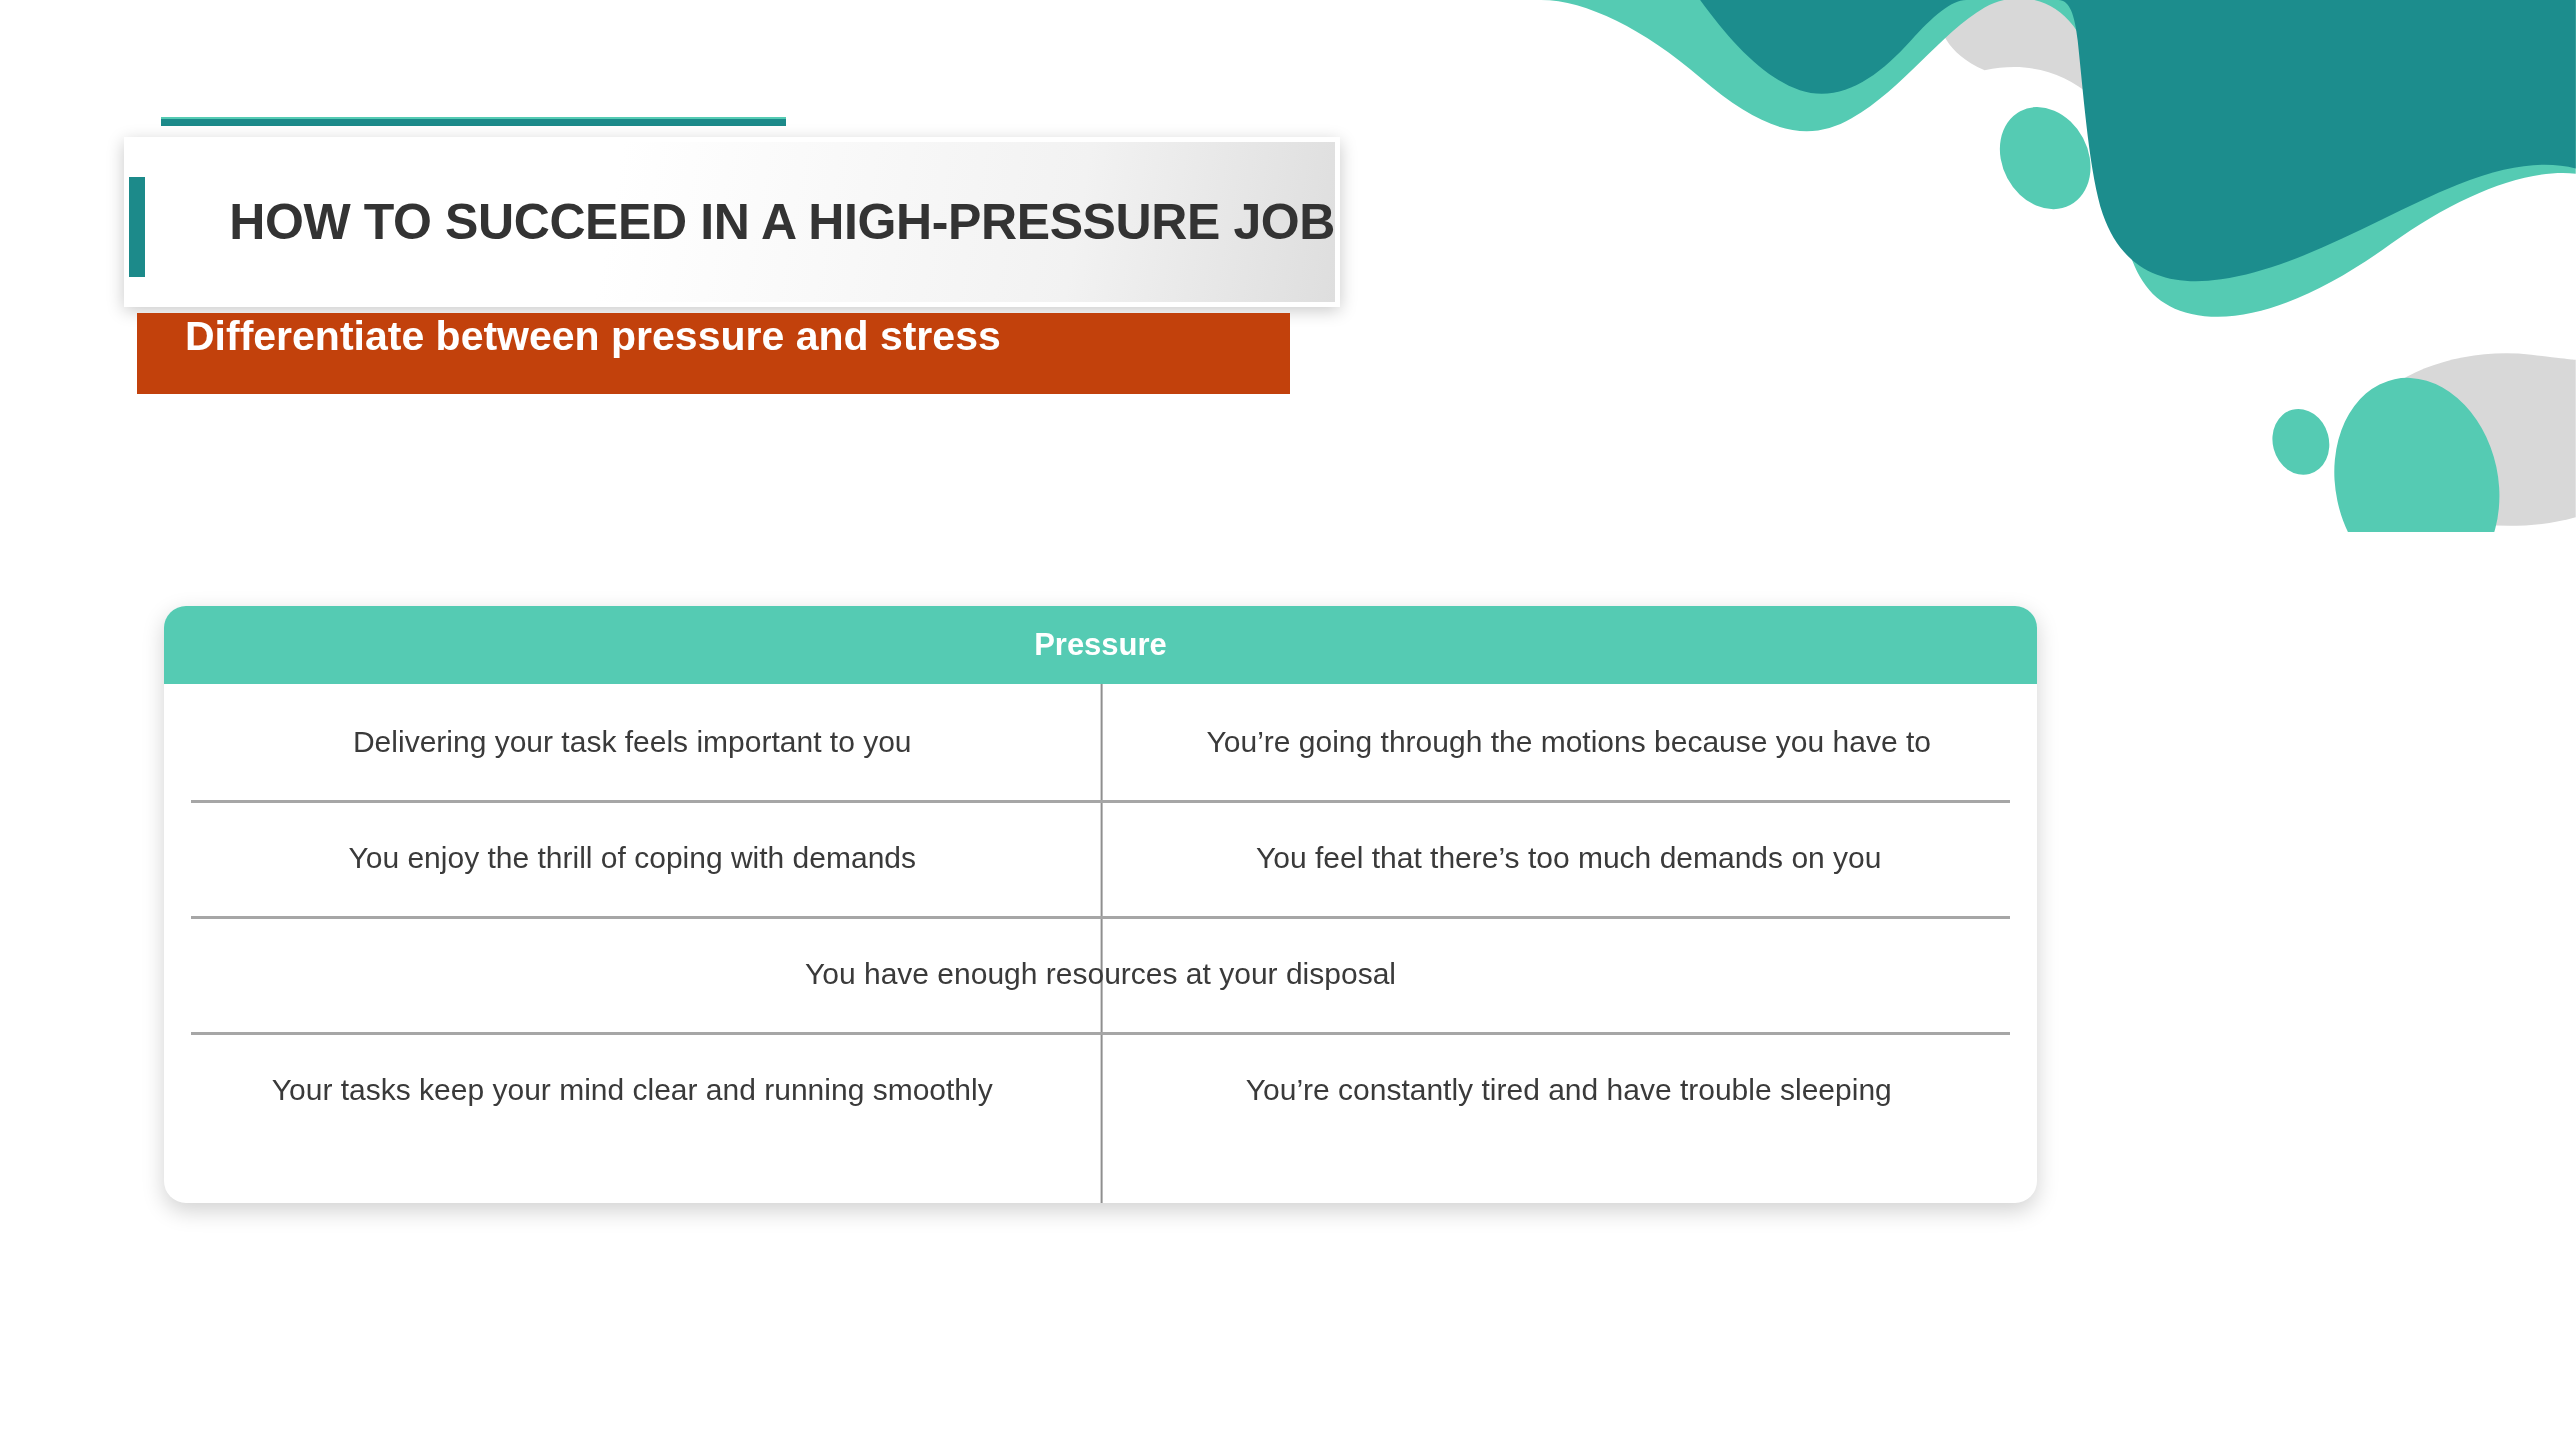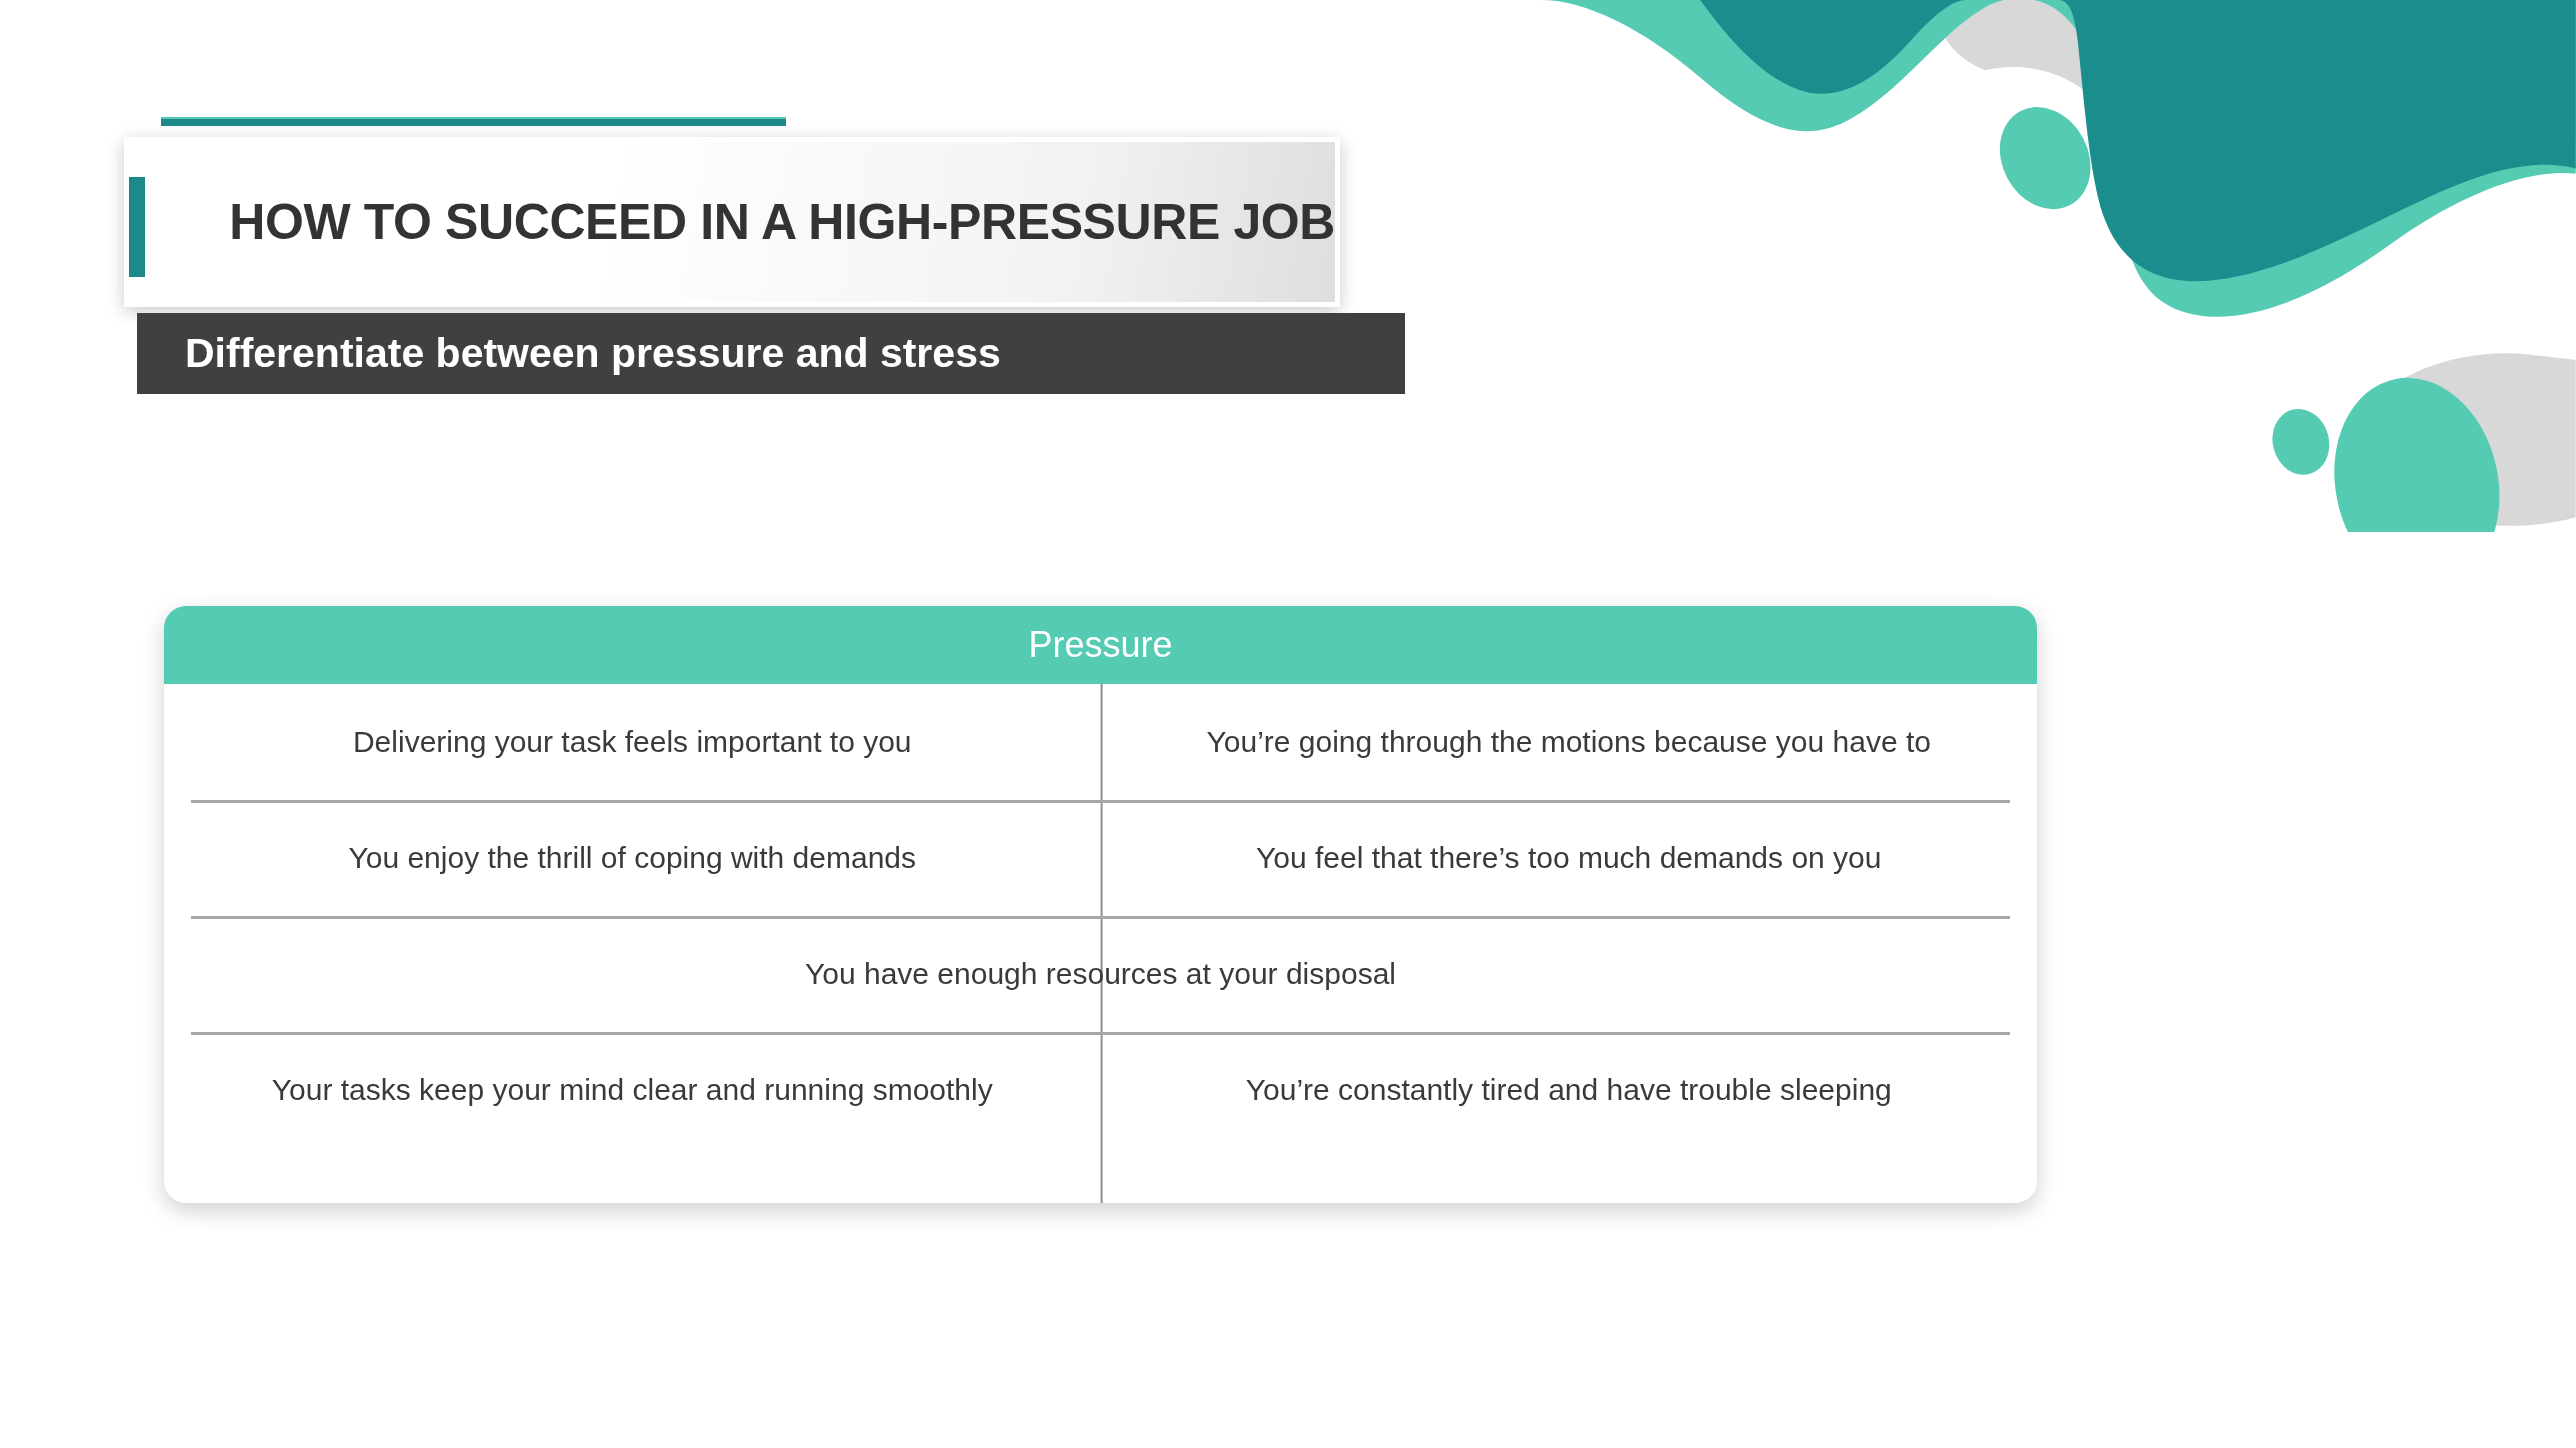--- a/index.html
+++ b/index.html
@@ -54,24 +54,23 @@
     margin-left:50px;
     font-size:50px;
     font-weight:bold;
     letter-spacing:-0.4px;
     color:#333333;
     white-space:nowrap;
   }
   #subtitle-band {
     position:absolute;
     left:137px; top:313px;
-    width:1268px; height:81px;
-    background:#404040;
-    display:flex;
-    align-items:center;
+    width:1153px; height:81px;
+    background:#c2410c;
+    display:flex;
   }
   #page-subtitle {
     margin-left:48px;
     font-size:41px;
     font-weight:bold;
     color:#ffffff;
     white-space:nowrap;
   }
 
   
@@ -88,22 +87,22 @@
     display:flex;
     height:78px;
     background:#55CBB3;
   }
   .th {
     flex:1 1 0;
     display:flex;
     align-items:center;
     justify-content:center;
     color:#ffffff;
-    font-size:36px;
-    font-weight:normal;
+    font-size:31px;
+    font-weight:bold;
   }
   #table-body { position:relative; height:519px; }
   .trow {
     display:flex;
     height:116px;
     position:relative;
   }
   .trow + .trow::before {
     content:"";
     position:absolute;

